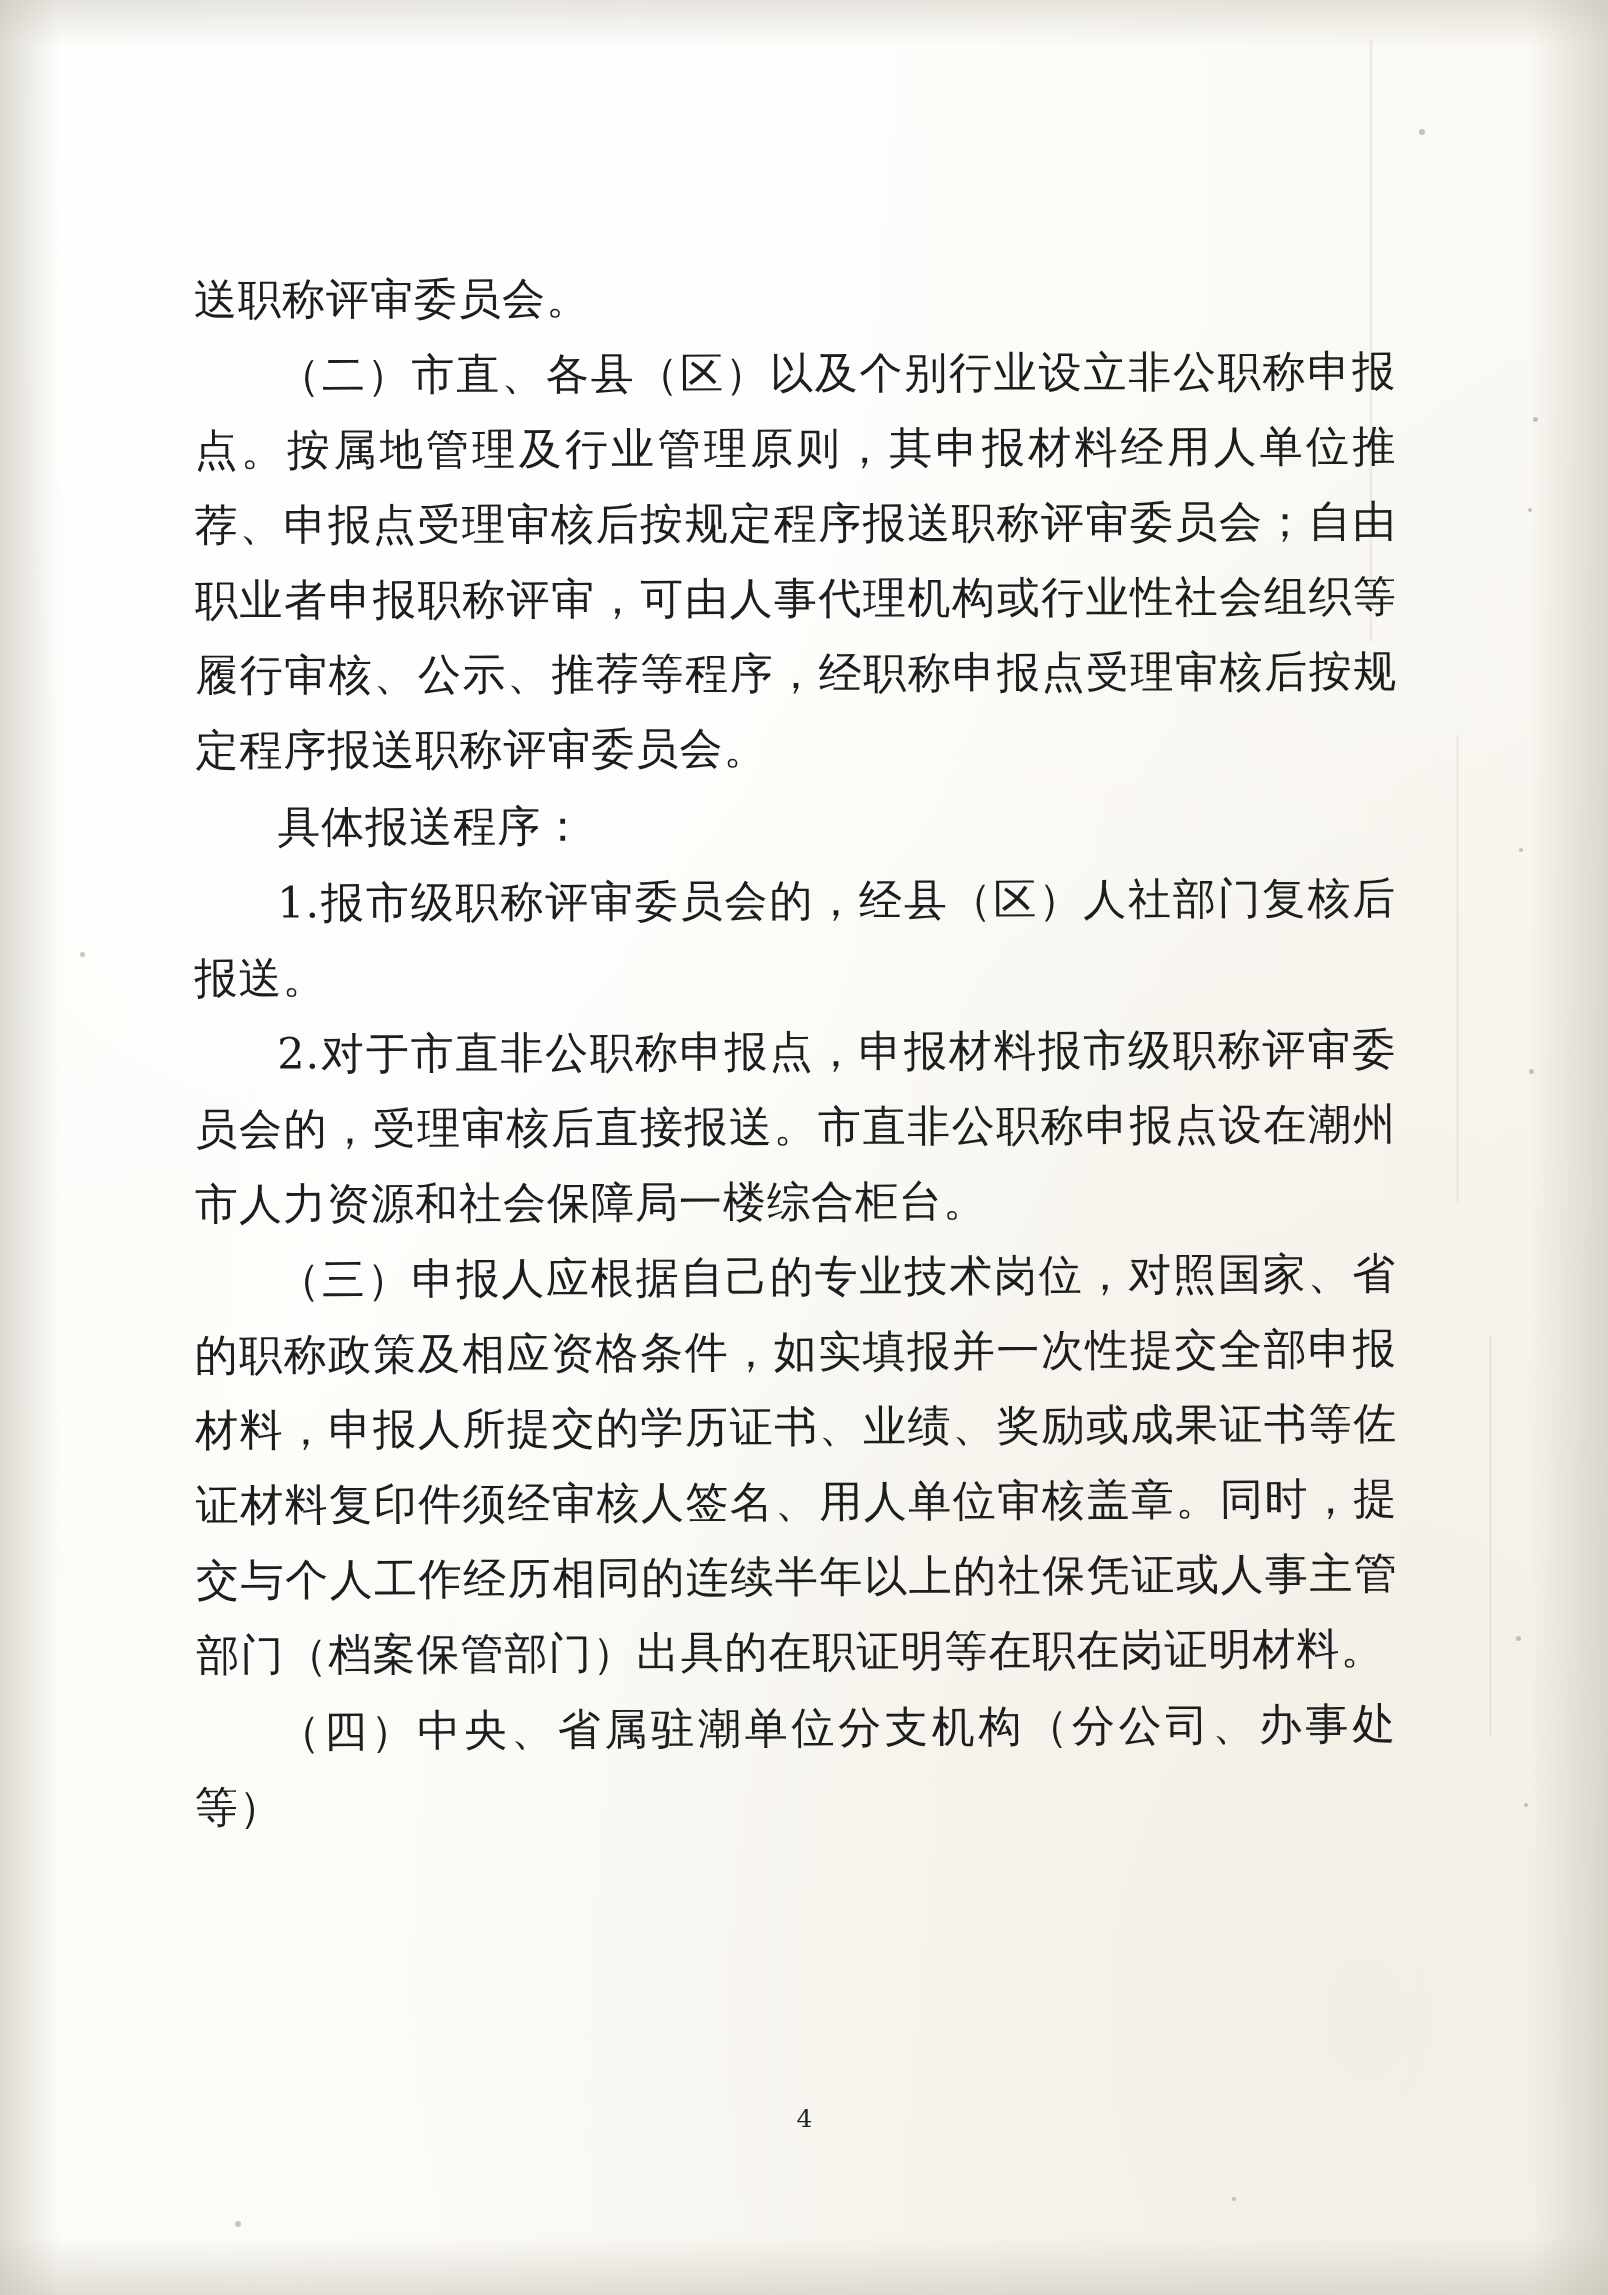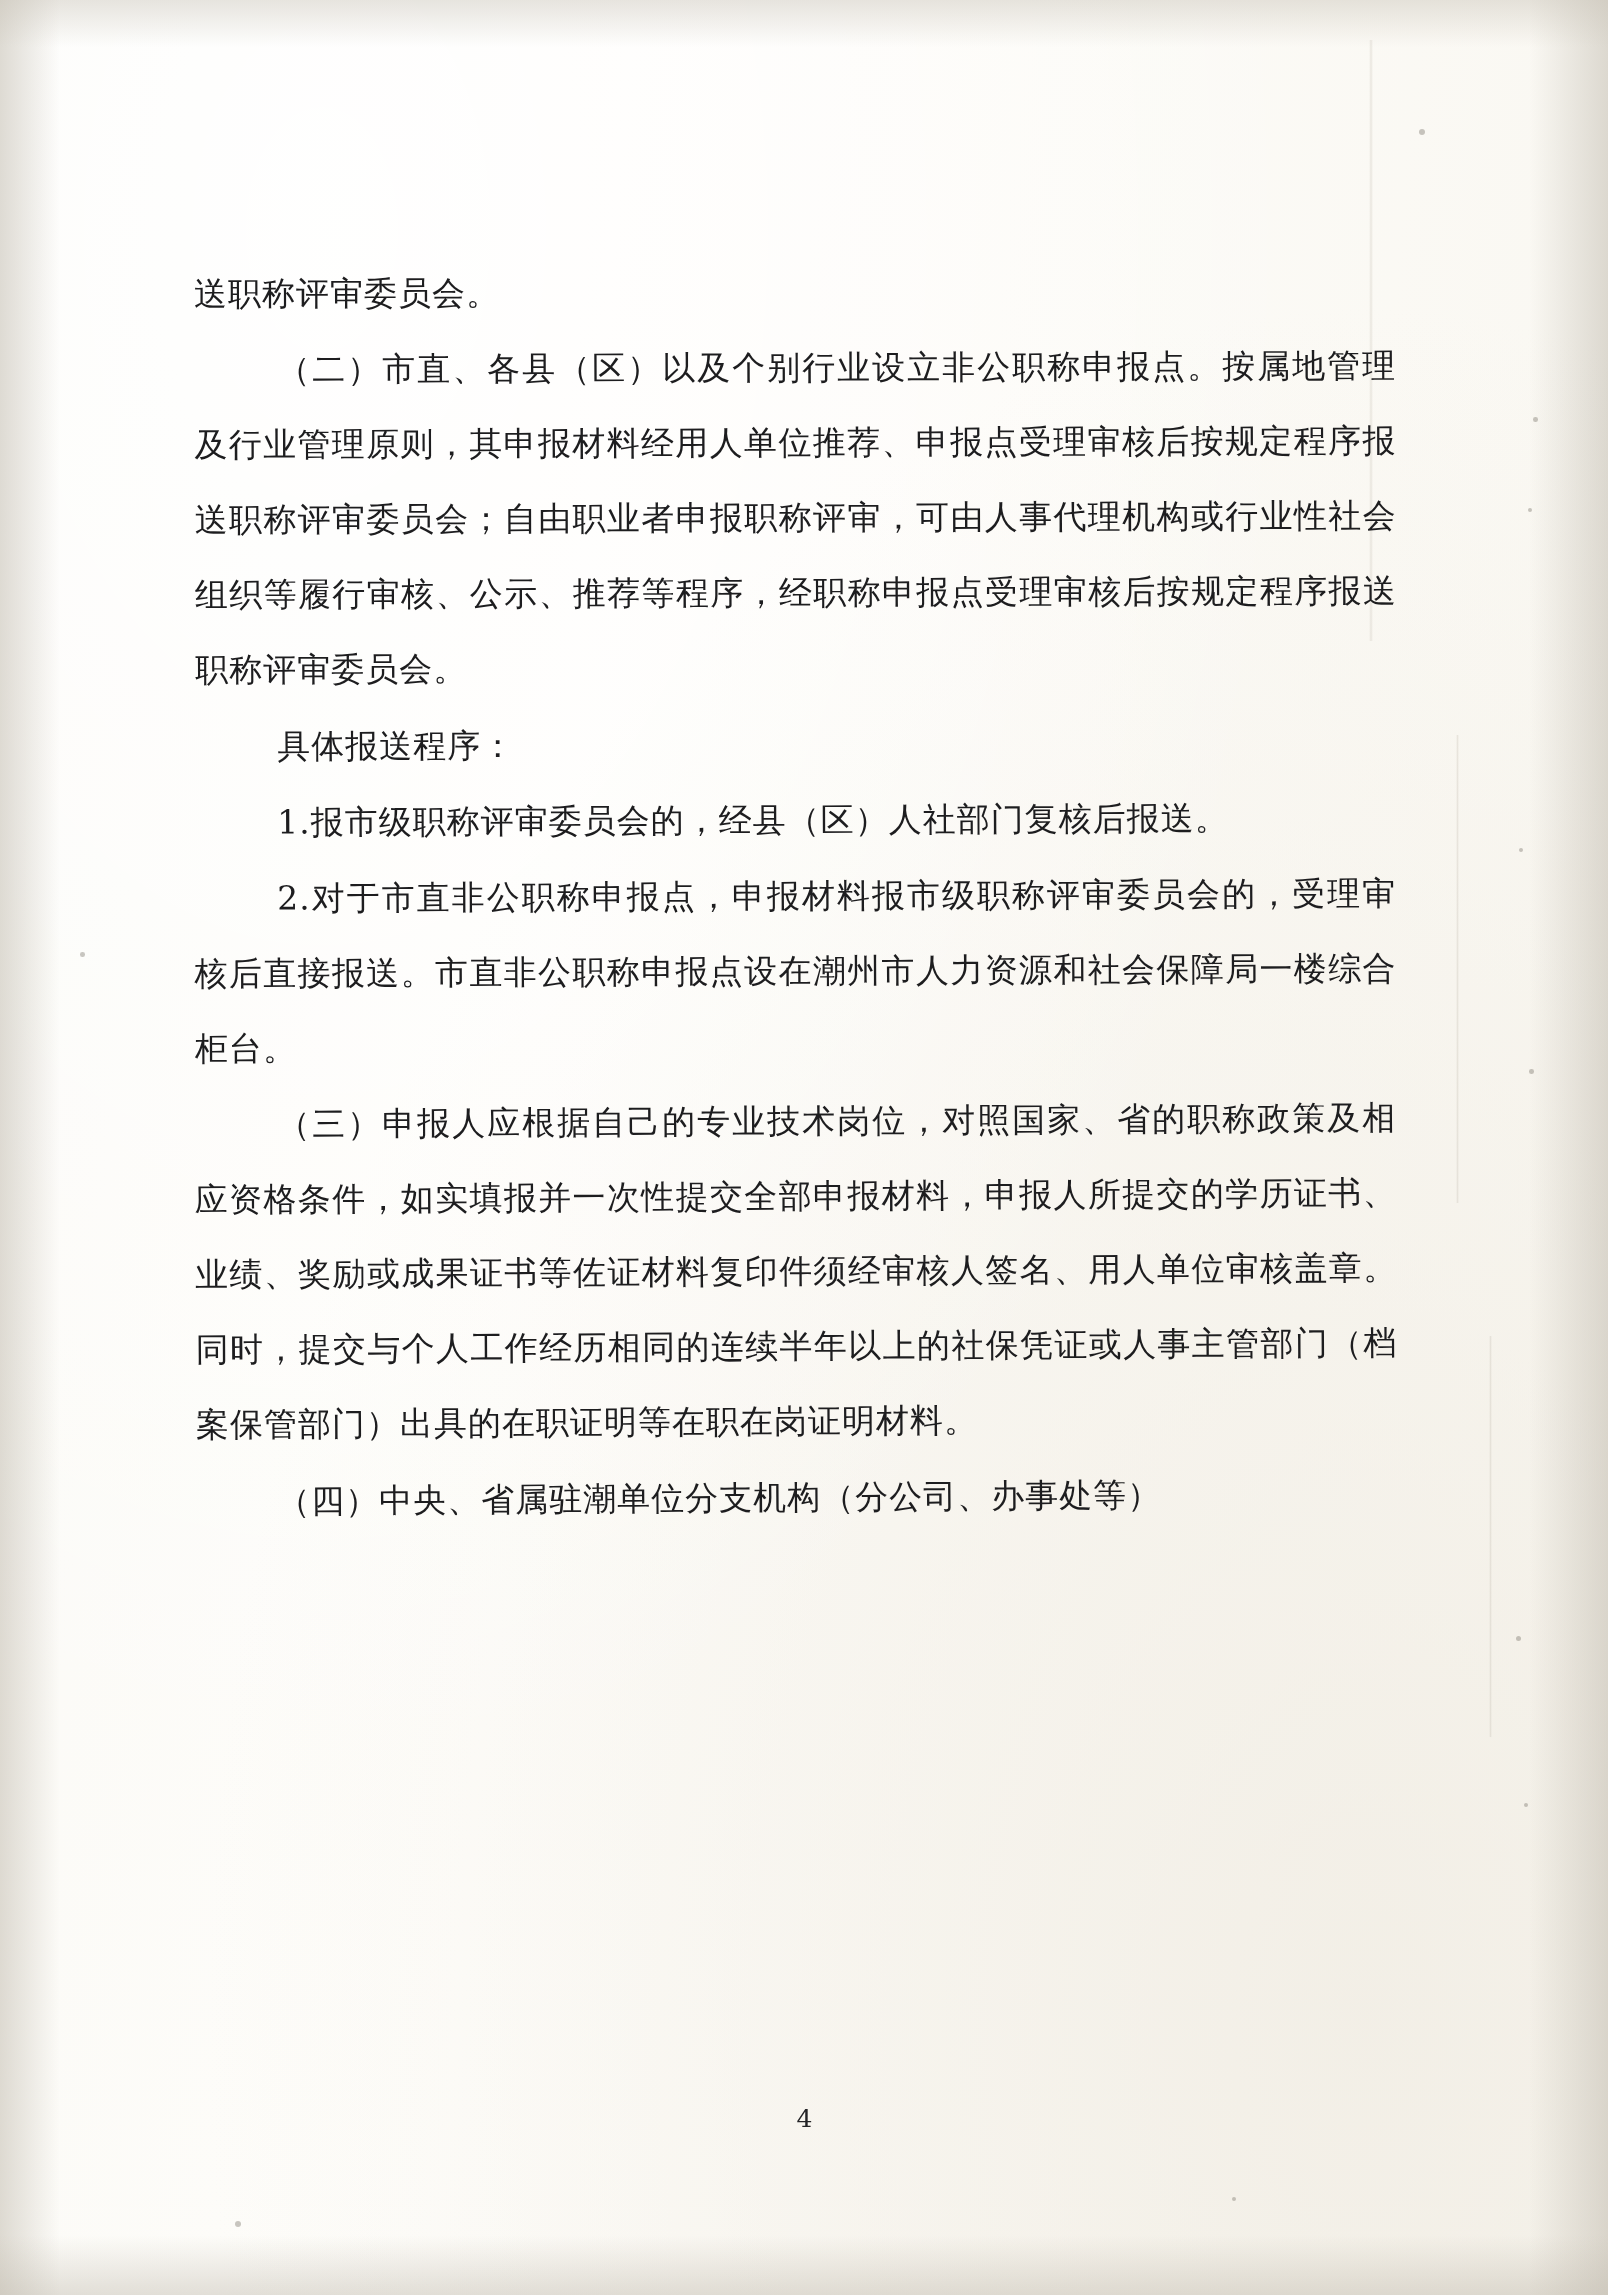--- a/index.html
+++ b/index.html
@@ -53,24 +53,24 @@
   .crease {
     position: absolute;
     background: linear-gradient(to right, rgba(255,255,255,0), rgba(205,199,188,0.38), rgba(255,255,255,0));
     pointer-events: none;
   }
 
   
   .body-text {
     position: absolute;
     left: 194px;
-    top: 256px;
+    top: 262px;
     width: 1202px;
     font-family: "DejaVu Serif", "Liberation Serif", serif;
-    font-size: 33px;
+    font-size: 43px;
     line-height: 75px;
     color: #1d1d1f;
     letter-spacing: 1px;
     text-align: justify;
     text-justify: inter-character;
     -webkit-font-smoothing: antialiased;
   }
 
   .para {
     margin: 0 0 1.3px 0;

